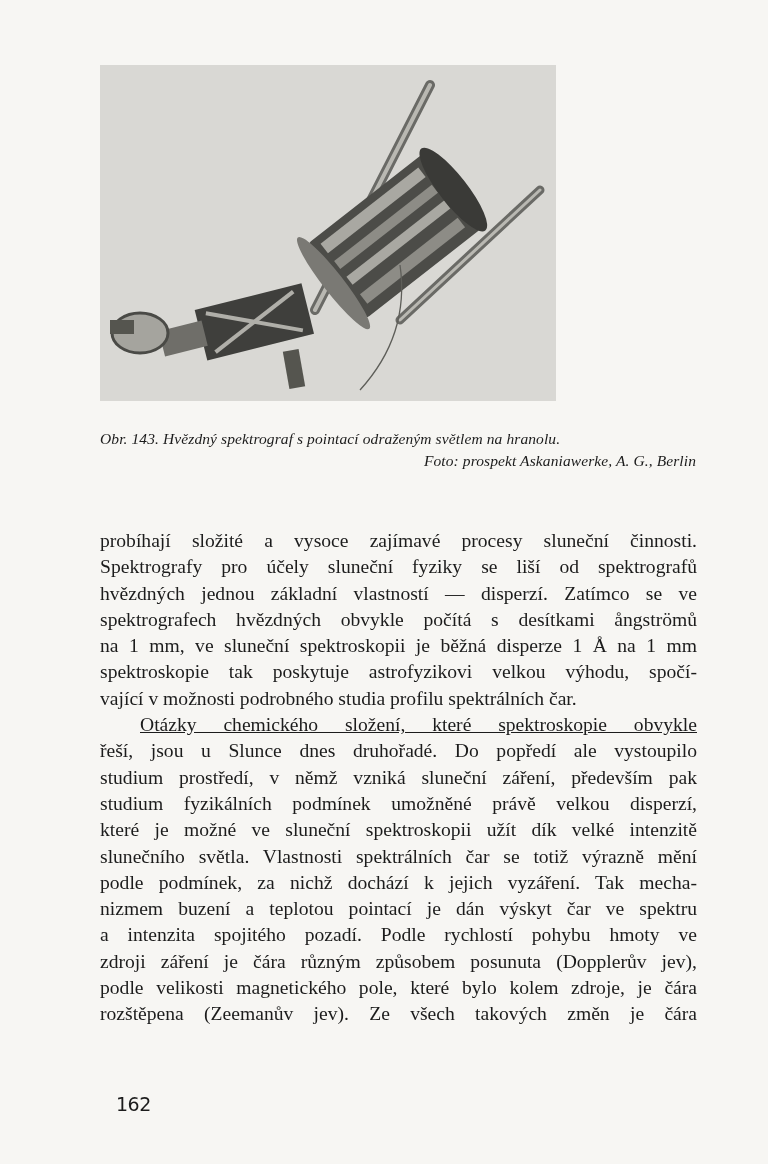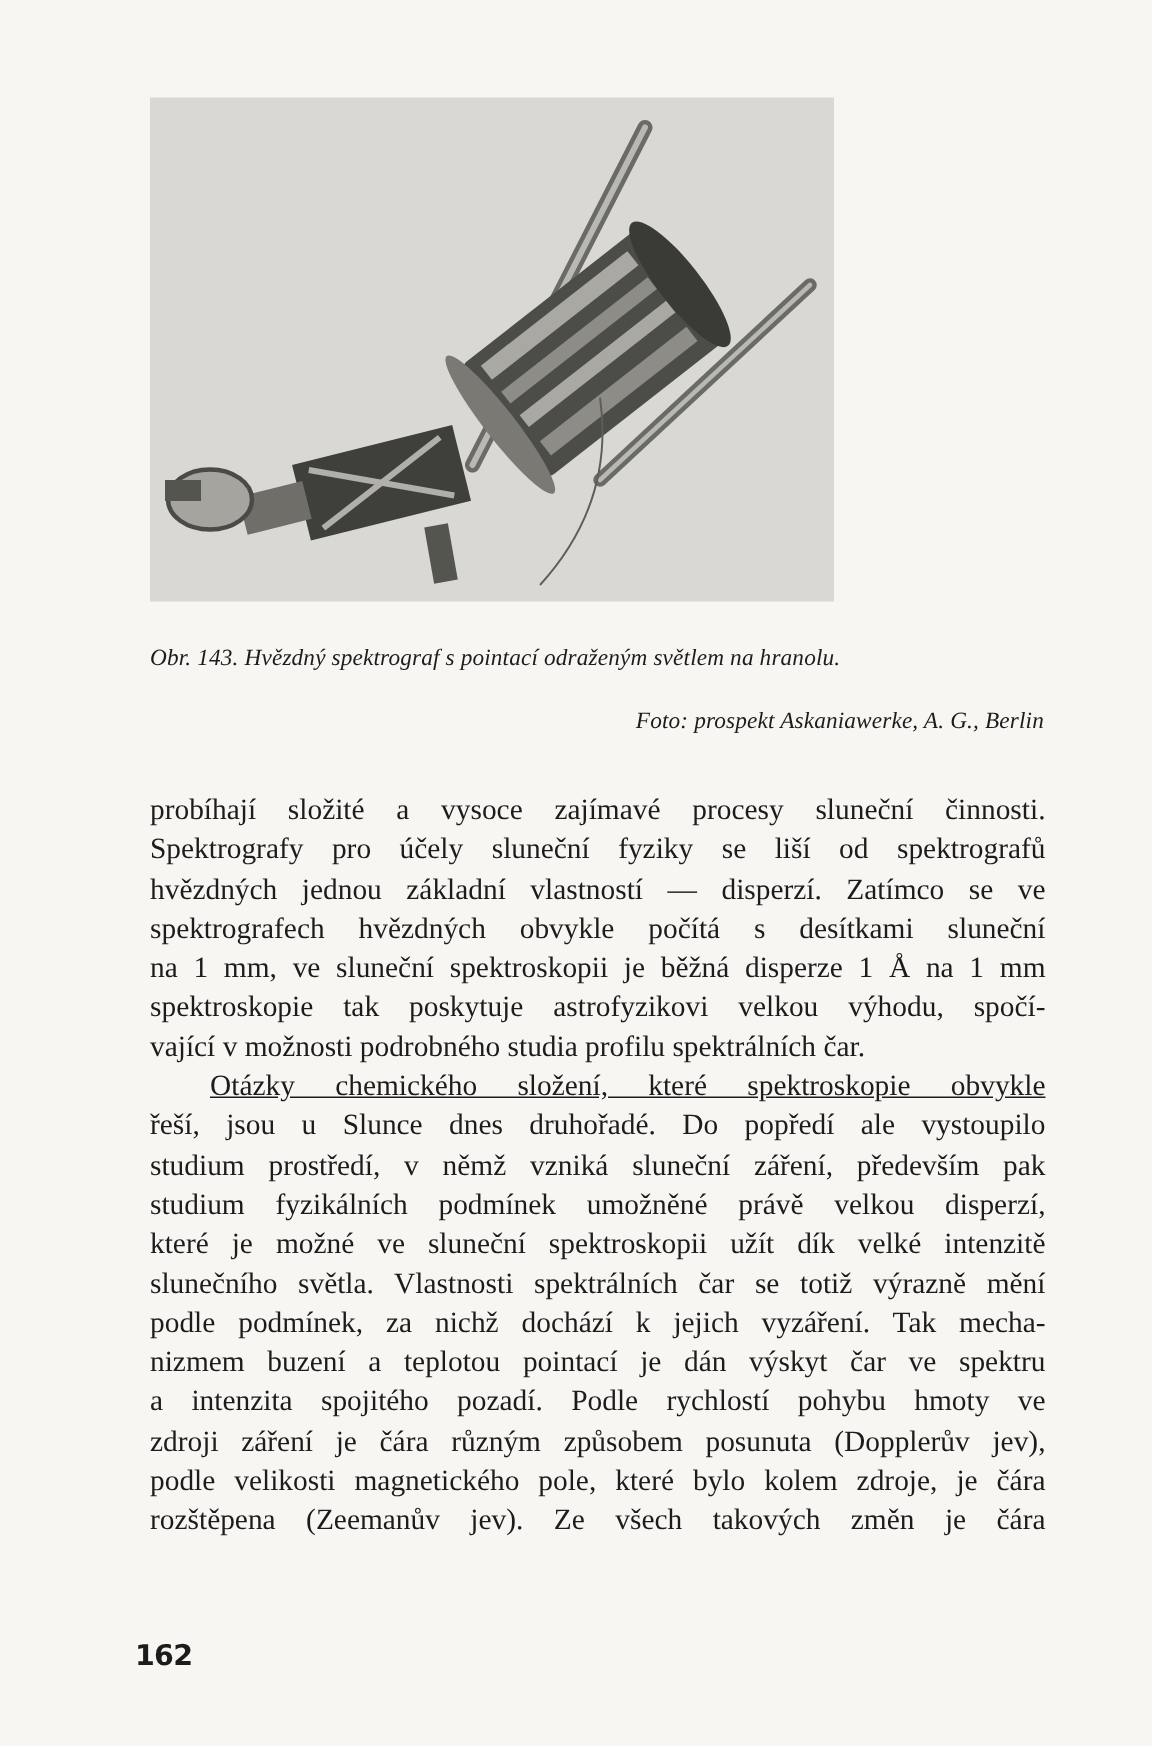--- a/index.html
+++ b/index.html
@@ -22,41 +22,41 @@
     .caption {
       position: absolute;
       left: 100px; width: 596px;
       top: 428px;
       font-size: 15.5px;
       line-height: 22px;
       letter-spacing: 0.1px;
       font-style: italic;
     }
     .caption .line1 { text-align: left; white-space: nowrap; }
-    .caption .line2 { text-align: right; white-space: nowrap; margin-top: 20px; }
+    .caption .line2 { text-align: right; white-space: nowrap; }
     .body-text {
       position: absolute;
       left: 100px; width: 597px;
       top: 528px;
       font-size: 19.6px;
       line-height: 26.3px;
     }
     .line {
       display: block;
       white-space: nowrap;
       text-align: justify;
       text-align-last: justify;
     }
     .line.last { text-align-last: left; }
     .line.indent { text-indent: 40px; text-decoration: underline; }
     .page-number {
       position: absolute;
-      left: 90px; top: 1093px;
+      left: 116px; top: 1093px;
       font-family: "DejaVu Sans", sans-serif;
-      font-weight: bold;
+      font-weight: normal;
       font-size: 19px;
       letter-spacing: -0.5px;
     }
   </style>
 </head>
 <body>
 
 <div class="figure">
   <svg viewBox="0 0 456 336">
     <rect x="0" y="0" width="456" height="336" fill="#d9d8d4"></rect>
@@ -96,21 +96,21 @@
 <div class="caption">
   <div class="line1">Obr. 143. Hvězdný spektrograf s pointací odraženým světlem na hranolu.</div>
   <div class="line2">Foto: prospekt Askaniawerke, A. G., Berlin</div>
 </div>
 
 <div class="body-text">
   <div>
     <span class="line">probíhají složité a vysoce zajímavé procesy sluneční činnosti.</span>
     <span class="line">Spektrografy pro účely sluneční fyziky se liší od spektrografů</span>
     <span class="line">hvězdných jednou základní vlastností — disperzí. Zatímco se ve</span>
-    <span class="line">spektrografech hvězdných obvykle počítá s desítkami sluneční</span>
+    <span class="line">spektrografech hvězdných obvykle počítá s desítkami ångströmů</span>
     <span class="line">na 1 mm, ve sluneční spektroskopii je běžná disperze 1 Å na 1 mm</span>
     <span class="line">spektroskopie tak poskytuje astrofyzikovi velkou výhodu, spočí-</span>
     <span class="line last">vající v možnosti podrobného studia profilu spektrálních čar.</span>
   </div>
   <div>
     <span class="line indent">Otázky chemického složení, které spektroskopie obvykle</span>
     <span class="line">řeší, jsou u Slunce dnes druhořadé. Do popředí ale vystoupilo</span>
     <span class="line">studium prostředí, v němž vzniká sluneční záření, především pak</span>
     <span class="line">studium fyzikálních podmínek umožněné právě velkou disperzí,</span>
     <span class="line">které je možné ve sluneční spektroskopii užít dík velké intenzitě</span>

